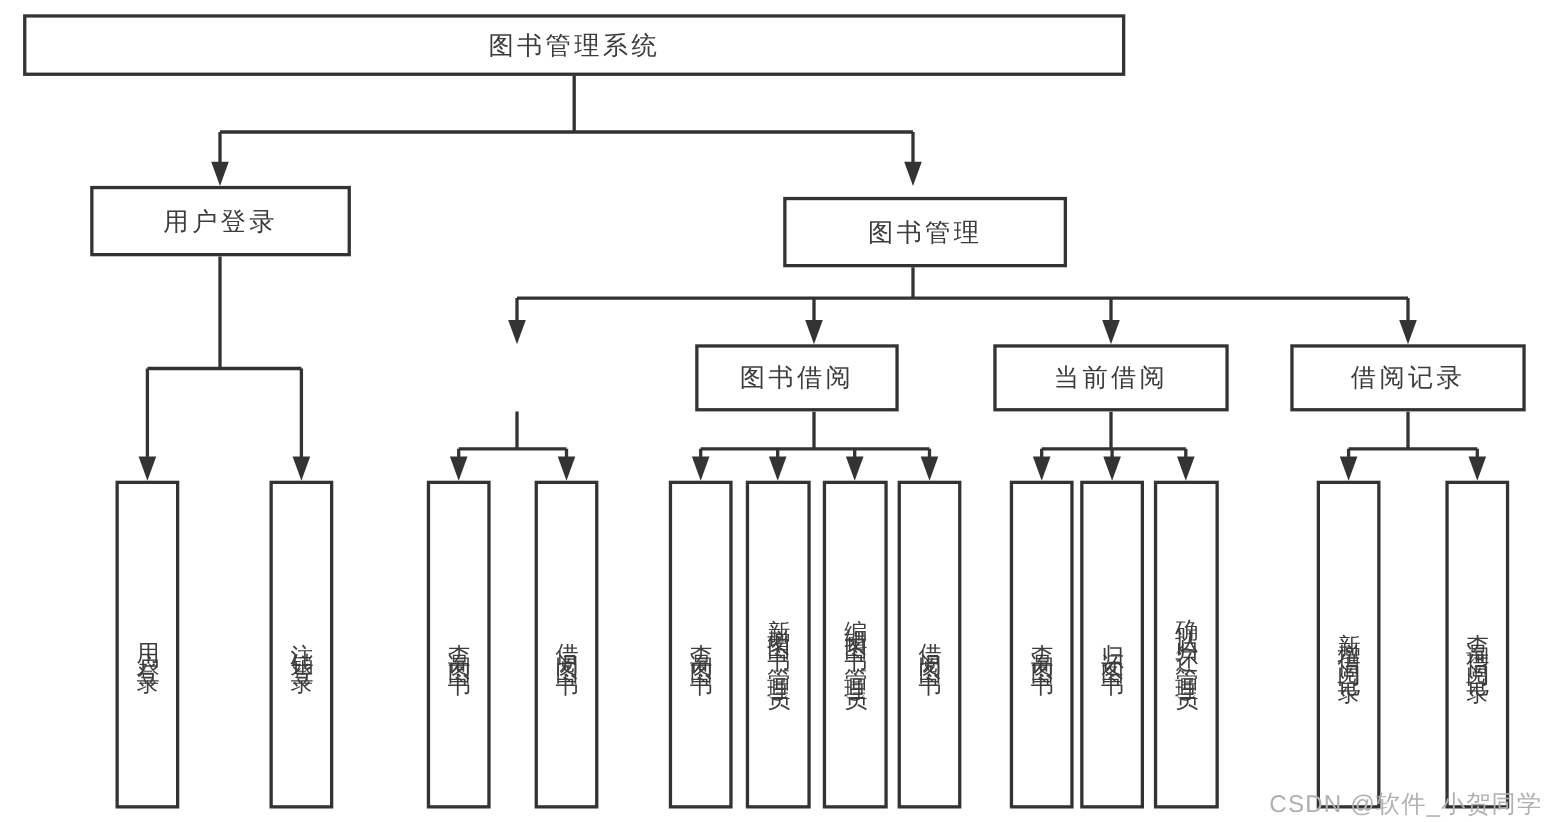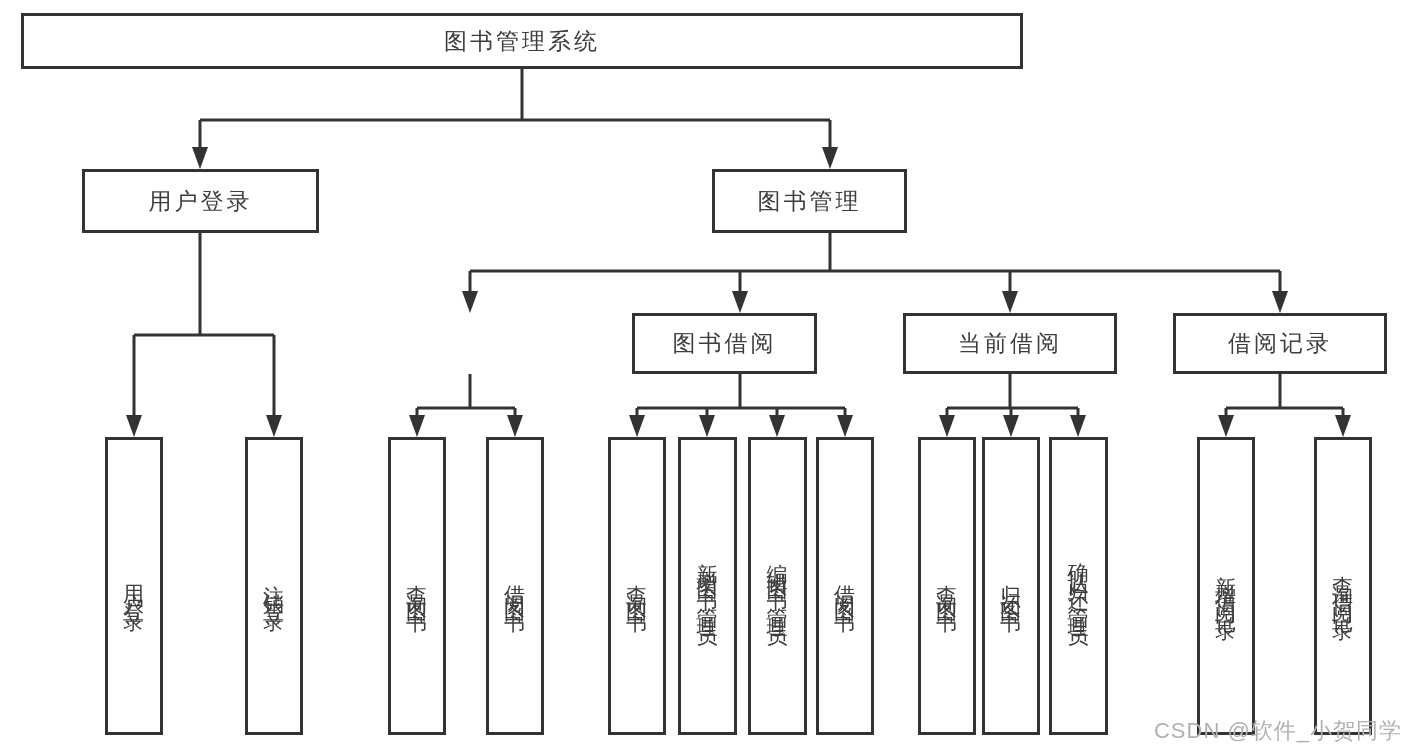--- a/index.html
+++ b/index.html
@@ -121,21 +121,21 @@
     </g>
   </svg>
 
   <div class="node h" style="left:21px; top:13px; width:1002px; height:56px;">
     <span class="lbl">图书管理系统</span>
   </div>
 
   <div class="node h" style="left:82px; top:169px; width:237px; height:64px;">
     <span class="lbl">用户登录</span>
   </div>
-  <div class="node h" style="left:712px; top:169px; width:195px; height:64px;">
+  <div class="node h" style="left:712px; top:179px; width:258px; height:64px;">
     <span class="lbl">图书管理</span>
   </div>
 
   <div class="node h" style="left:632px; top:313px; width:185px; height:61px;">
     <span class="lbl">图书借阅</span>
   </div>
   <div class="node h" style="left:903px; top:313px; width:214px; height:61px;">
     <span class="lbl">当前借阅</span>
   </div>
   <div class="node h" style="left:1173px; top:313px; width:214px; height:61px;">

